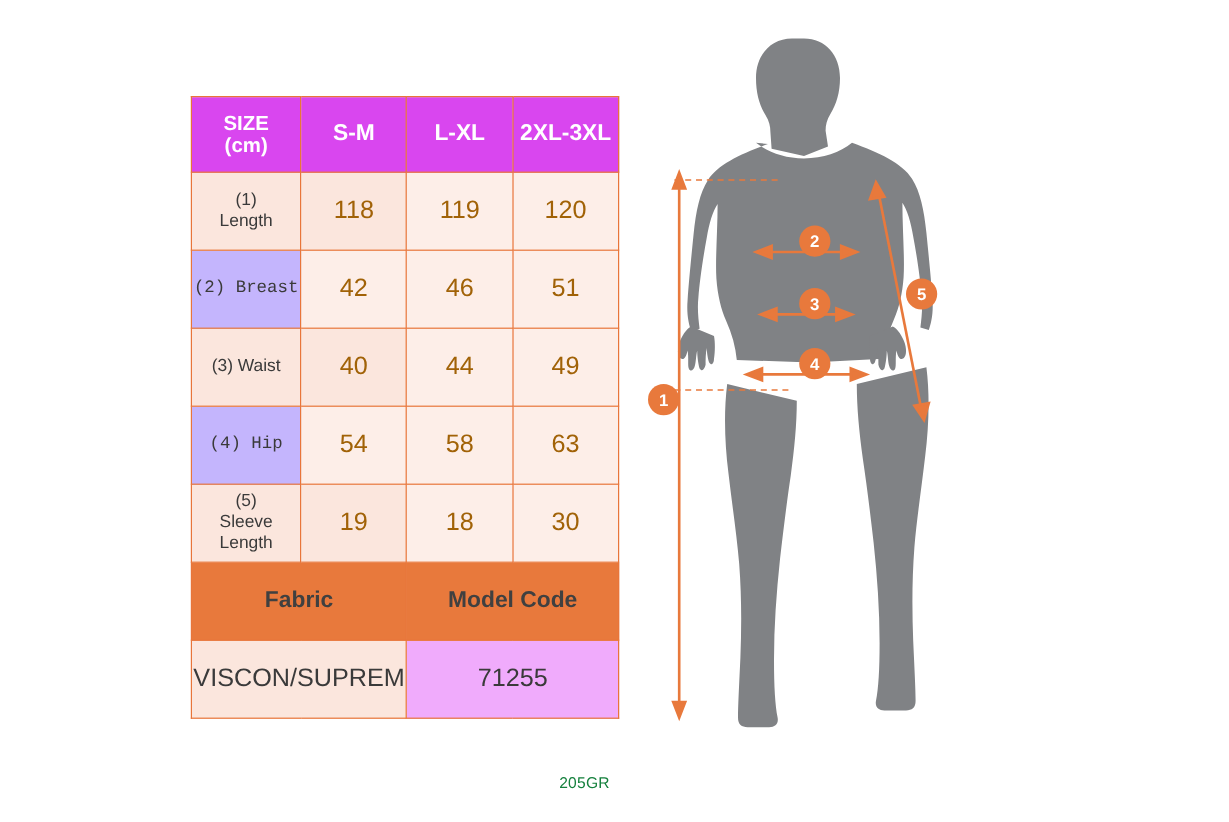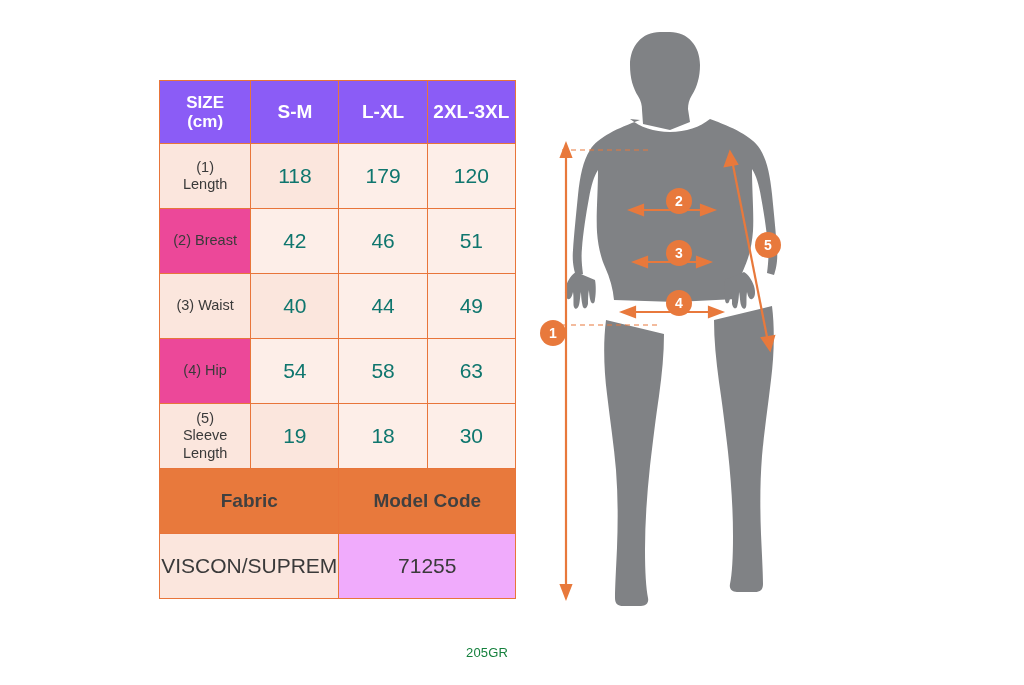--- a/index.html
+++ b/index.html
@@ -28,43 +28,43 @@
   #size-table td, #size-table th {
     border: 1px solid #e8753a;
     text-align: center;
     vertical-align: middle;
     padding: 0;
   }
   .col-label { width: 91px; }
   .col-val   { width: 88px; }
 
   thead th {
-    background: #8b5cf6;
+    background: #d946ef;
     color: #ffffff;
     font-size: 19px;
     font-weight: bold;
     height: 62px;
     line-height: 1.12;
   }
   thead th.size-head { font-size: 17px; }
 
   tbody tr { height: 65px; }
   td.rowlabel {
     background: #fbe6dd;
     font-size: 14.5px;
     line-height: 1.2;
     color: #3a3a3a;
   }
   td.val {
     background: #fbe6dd;
     font-size: 21px;
-    color: #0f766e;
+    color: #a16207;
   }
   td.val.alt { background: #fdeee8; }
-  td.rowlabel.alt { background: #ec4899; }
+  td.rowlabel.alt { background: #c4b5fd; font-family: Liberation Mono, monospace; }
 
   tr.fabric-head td {
     background: #e8793c;
     color: #404040;
     font-weight: bold;
     font-size: 19px;
     height: 56px;
   }
   tr.fabric-vals td {
     background: #fbe6dd;
@@ -132,21 +132,21 @@
       <th>2XL-3XL</th>
     </tr>
   </thead>
   <tbody>
     <tr>
       <td class="rowlabel">
         <div>(1)</div>
         <div>Length</div>
       </td>
       <td class="val">118</td>
-      <td class="val alt">179</td>
+      <td class="val alt">119</td>
       <td class="val alt">120</td>
     </tr>
     <tr>
       <td class="rowlabel alt">
         <div>(2) Breast</div>
       </td>
       <td class="val alt">42</td>
       <td class="val alt">46</td>
       <td class="val alt">51</td>
     </tr>

